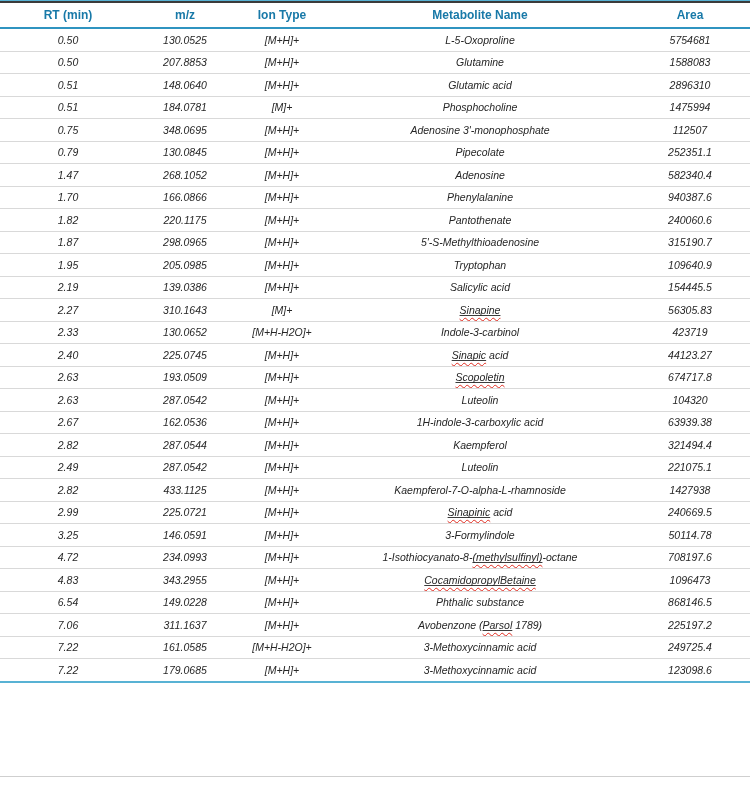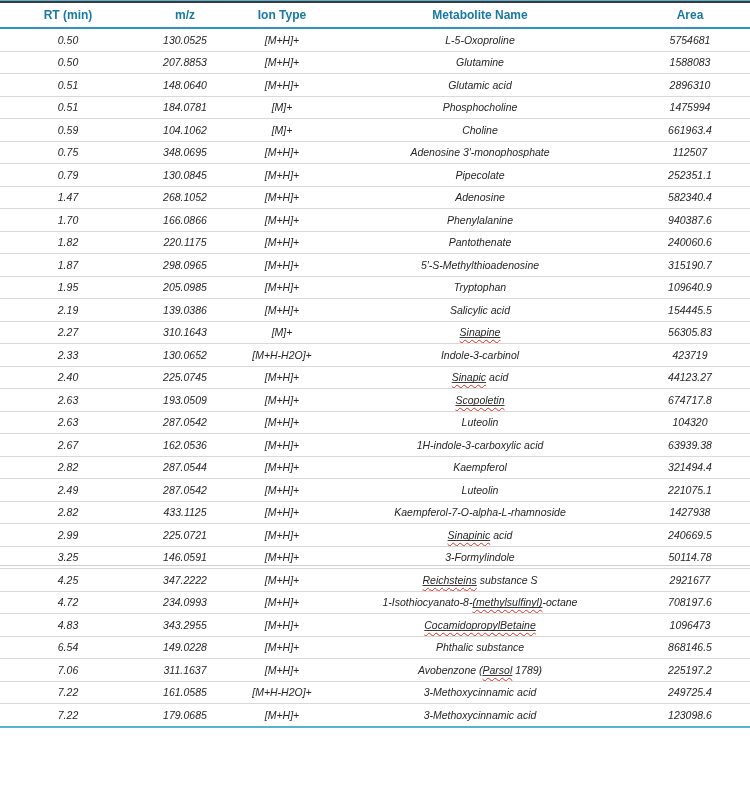--- a/index.html
+++ b/index.html
@@ -4,21 +4,21 @@
 <style>
   html, body { margin: 0; padding: 0; }
   body {
     width: 750px; height: 803px;
     background: #ffffff;
     position: relative;
     font-family: "Liberation Sans", sans-serif;
     overflow: hidden;
   }
   .page {
-    position: absolute; left: 0; top: 0; width: 750px; height: 566px;
+    position: absolute; left: 0; top: 0; width: 750px; height: 777px;
     border-top: 1px solid #58b2d4;
     box-sizing: border-box;
   }
   table.mtable {
     width: 750px;
     border-collapse: collapse;
     table-layout: fixed;
   }
   thead th {
     border-top: 2px solid #3b3b3b;
@@ -107,27 +107,20 @@
           <td>2896310</td>
         </tr>
         <tr>
           <td>0.51</td>
           <td>184.0781</td>
           <td>[M]+</td>
           <td>Phosphocholine</td>
           <td>1475994</td>
         </tr>
         <tr>
-          <td>0.59</td>
-          <td>104.1062</td>
-          <td>[M]+</td>
-          <td>Choline</td>
-          <td>661963.4</td>
-        </tr>
-        <tr>
           <td>0.75</td>
           <td>348.0695</td>
           <td>[M+H]+</td>
           <td>Adenosine 3'-monophosphate</td>
           <td>112507</td>
         </tr>
         <tr>
           <td>0.79</td>
           <td>130.0845</td>
           <td>[M+H]+</td>
@@ -245,27 +238,20 @@
           <td>[M+H]+</td>
           <td><span class="flag"><span class="wavy">Sinapinic</span></span> acid</td>
           <td>240669.5</td>
         </tr>
         <tr>
           <td>3.25</td>
           <td>146.0591</td>
           <td>[M+H]+</td>
           <td>3-Formylindole</td>
           <td>50114.78</td>
-        </tr>
-        <tr>
-          <td>4.25</td>
-          <td>347.2222</td>
-          <td>[M+H]+</td>
-          <td><span class="flag"><span class="wavy">Reichsteins</span></span> substance S</td>
-          <td>2921677</td>
         </tr>
         <tr>
           <td>4.72</td>
           <td>234.0993</td>
           <td>[M+H]+</td>
           <td>1-Isothiocyanato-8-<span class="flag"><span class="wavy">(methylsulfinyl)</span></span>-octane</td>
           <td>708197.6</td>
         </tr>
         <tr>
           <td>4.83</td>

